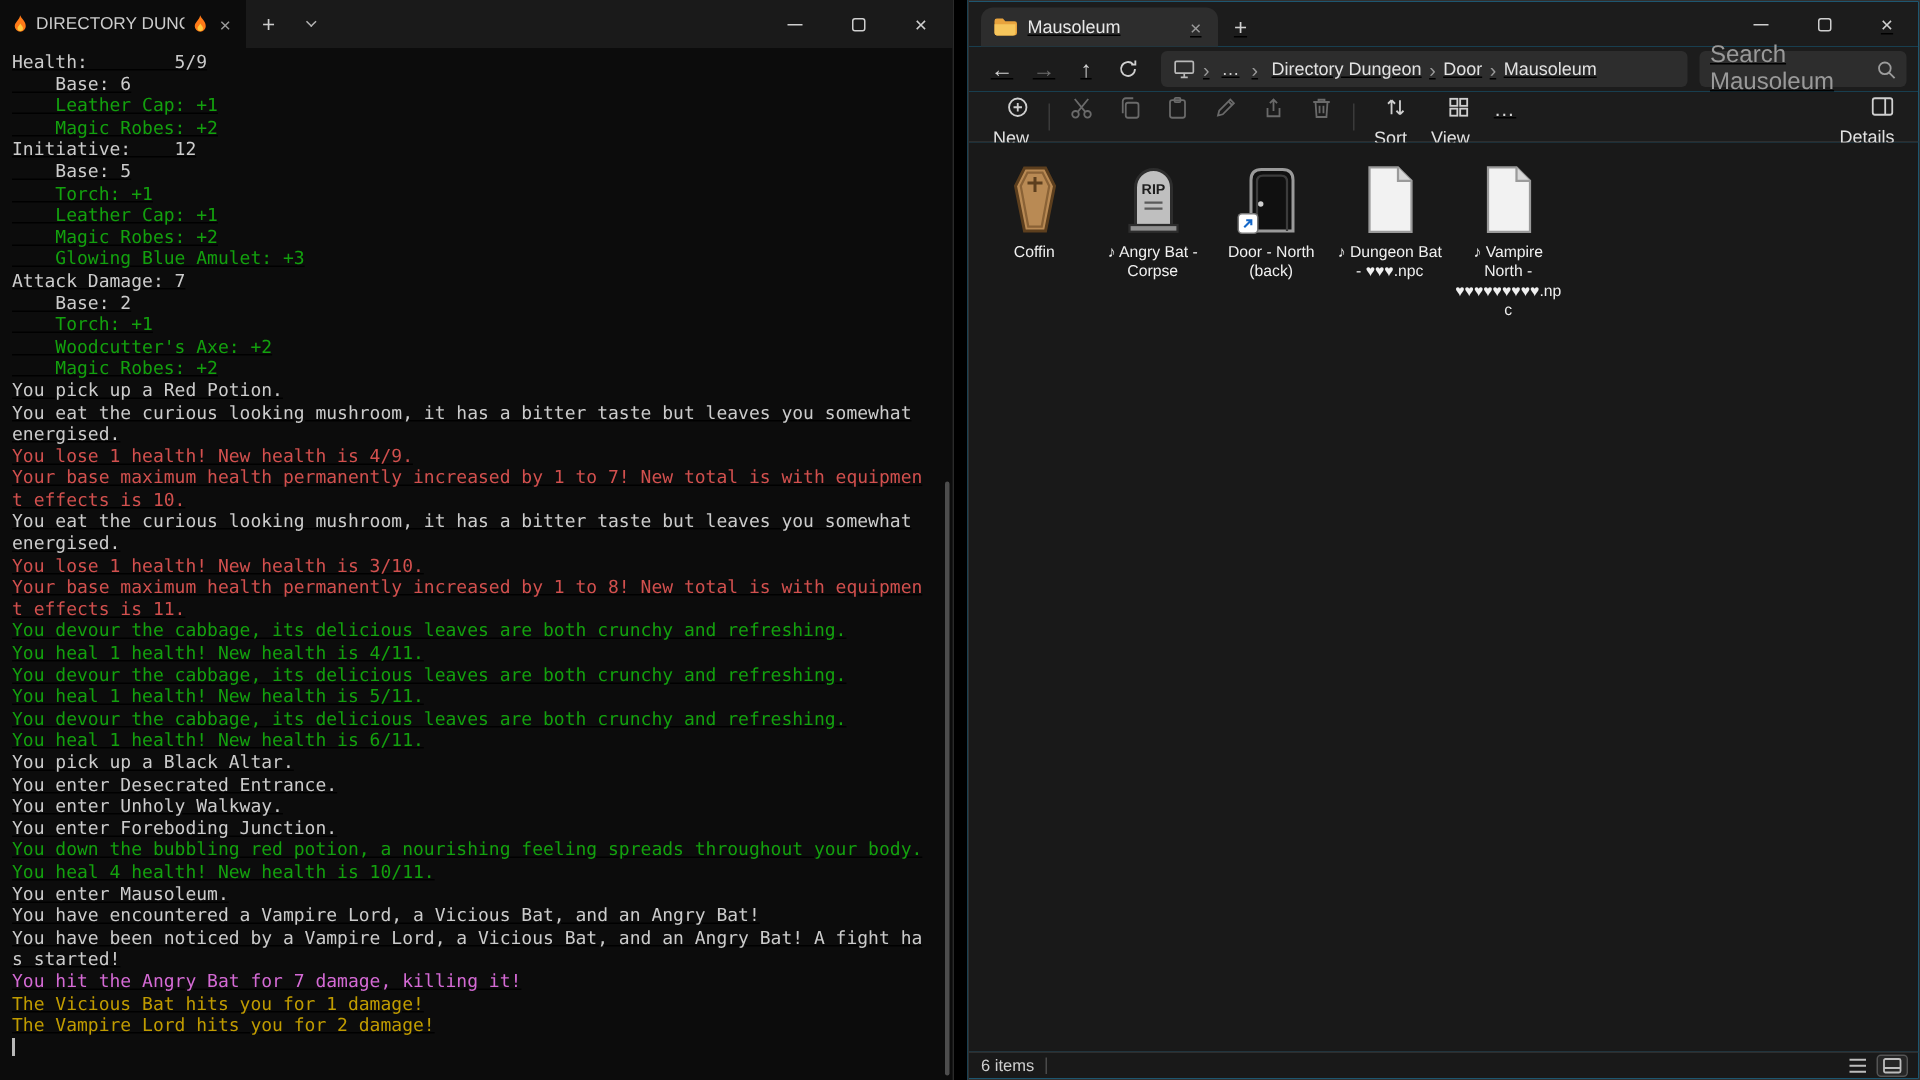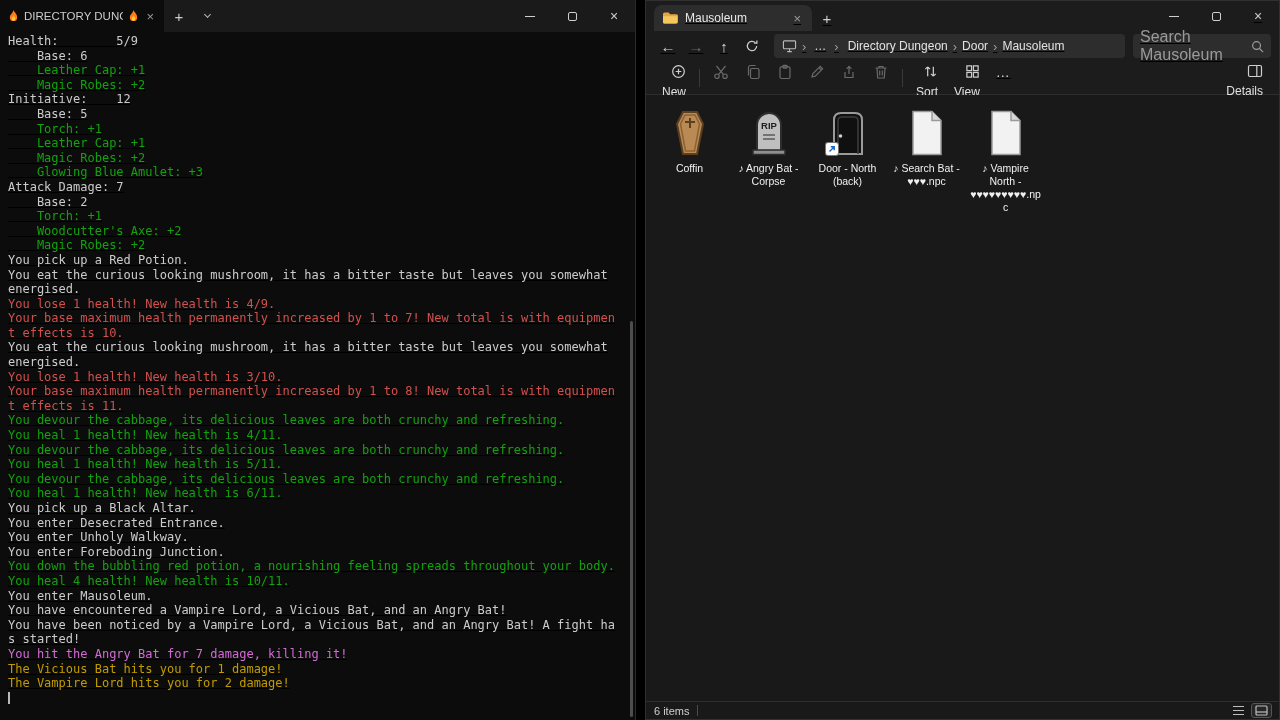--- a/index.html
+++ b/index.html
@@ -333,21 +333,21 @@
   <div class="file-item">
     <div class="file-icon-wrap">
       <span class="file-icon-slot" style="display:flex;">
   <svg width="36" height="46" viewBox="0 0 36 46">
     <path d="M4 1.5h19l9 9v34H4Z" fill="#f2f2f2" stroke="#9a9a9a" stroke-width="1.5"></path>
     <path d="M23 1.5v9h9" fill="#d8d8d8" stroke="#9a9a9a" stroke-width="1.5"></path>
   </svg>
 </span>
 
     </div>
-    <div class="file-label">♪ Search Bat - ♥♥♥.npc</div>
+    <div class="file-label">♪ Dungeon Bat - ♥♥♥.npc</div>
   </div>
 
   <div class="file-item">
     <div class="file-icon-wrap">
       <span class="file-icon-slot" style="display:flex;">
   <svg width="36" height="46" viewBox="0 0 36 46">
     <path d="M4 1.5h19l9 9v34H4Z" fill="#f2f2f2" stroke="#9a9a9a" stroke-width="1.5"></path>
     <path d="M23 1.5v9h9" fill="#d8d8d8" stroke="#9a9a9a" stroke-width="1.5"></path>
   </svg>
 </span>

